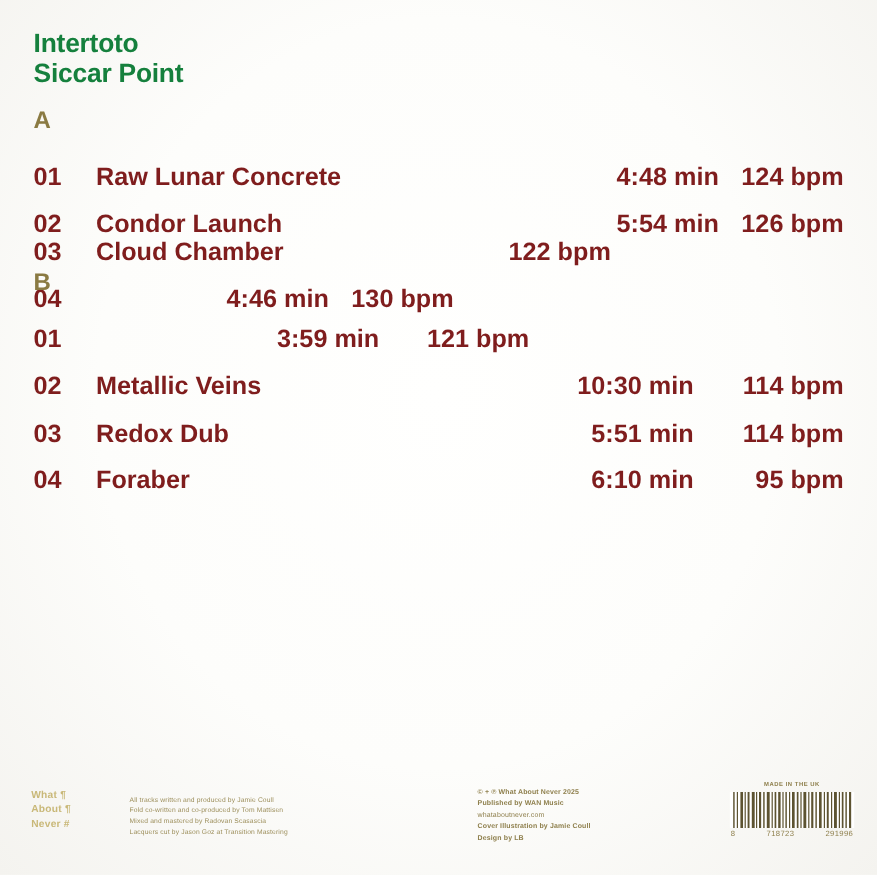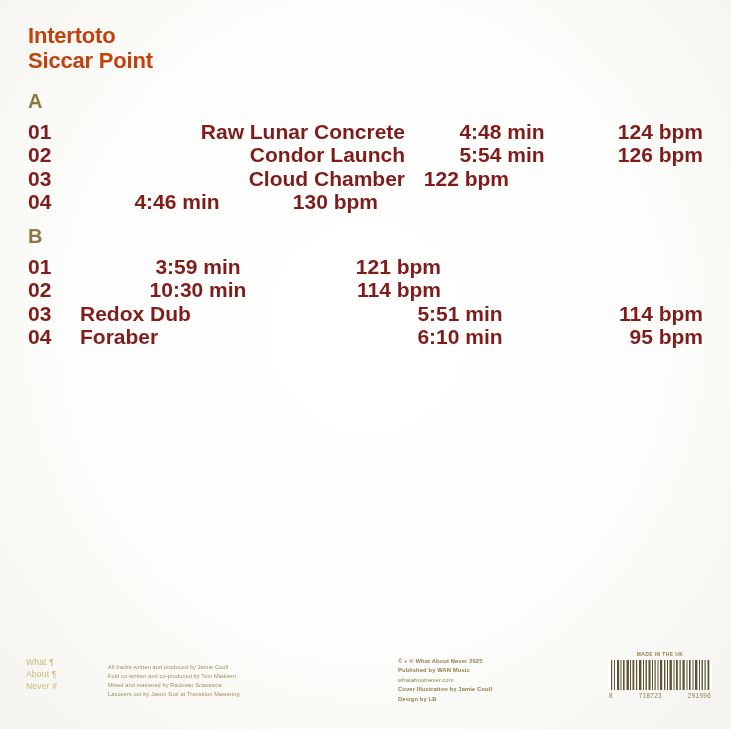--- a/index.html
+++ b/index.html
@@ -36,21 +36,21 @@
   
   #header {
     position: absolute;
     left: 28px;
     top: 24px;
   }
   .hdr-line {
     font-size: 22px;
     font-weight: bold;
     letter-spacing: -0.2px;
-    color: #c2410c;
+    color: #15803d;
     line-height: 1.12;
     white-space: nowrap;
   }
 
   
   .side-block {
     position: absolute;
     left: 28px;
     width: 675px;
   }
@@ -69,25 +69,25 @@
     display: flex;
     align-items: baseline;
     font-size: 21px;
     font-weight: bold;
     color: #7f1d1d;
     line-height: 1.11;
     white-space: nowrap;
   }
   .t-num { width: 52px; flex: none; }
   .t-title { flex: none; }
-  .t-time { flex: none; text-align: center; }
+  .t-time { flex: none; text-align: right; margin-top: 16px; }
   .t-bpm  { flex: none; text-align: right; }
 
   
-  #side-a-block .t-title { width: 325px; text-align: right; }
+  #side-a-block .t-title { width: 325px; }
   #side-a-block .t-time  { width: 194px; }
   #side-a-block .t-bpm   { width: 104px; }
 
   
   #side-b-block .t-title { width: 262px; }
   #side-b-block .t-time  { width: 236px; }
   #side-b-block .t-bpm   { width: 125px; }
 
   
   #footer {
@@ -95,21 +95,21 @@
     left: 0;
     top: 648px;
     width: 731px;
     height: 62px;
   }
   #label-logo {
     position: absolute;
     left: 26px;
     top: 8px;
     font-size: 8.5px;
-    font-weight: normal;
+    font-weight: bold;
     line-height: 1.42;
     color: #c9b878;
     letter-spacing: 0.2px;
   }
   #credits-left {
     position: absolute;
     left: 108px;
     top: 15px;
     font-size: 5.6px;
     line-height: 1.62;
@@ -199,20 +199,21 @@
     <div class="side-block" id="side-b-block">
       <div class="side-letter">B</div>
 
       <div class="track-row">
         <span class="t-num">01</span>
         <span class="t-time">3:59 min</span>
         <span class="t-bpm">121 bpm</span>
       </div>
       <div class="track-row">
         <span class="t-num">02</span>
+        <span class="t-title">Metallic Veins</span>
         <span class="t-time">10:30 min</span>
         <span class="t-bpm">114 bpm</span>
       </div>
       <div class="track-row">
         <span class="t-num">03</span>
         <span class="t-title">Redox Dub</span>
         <span class="t-time">5:51 min</span>
         <span class="t-bpm">114 bpm</span>
       </div>
       <div class="track-row">

